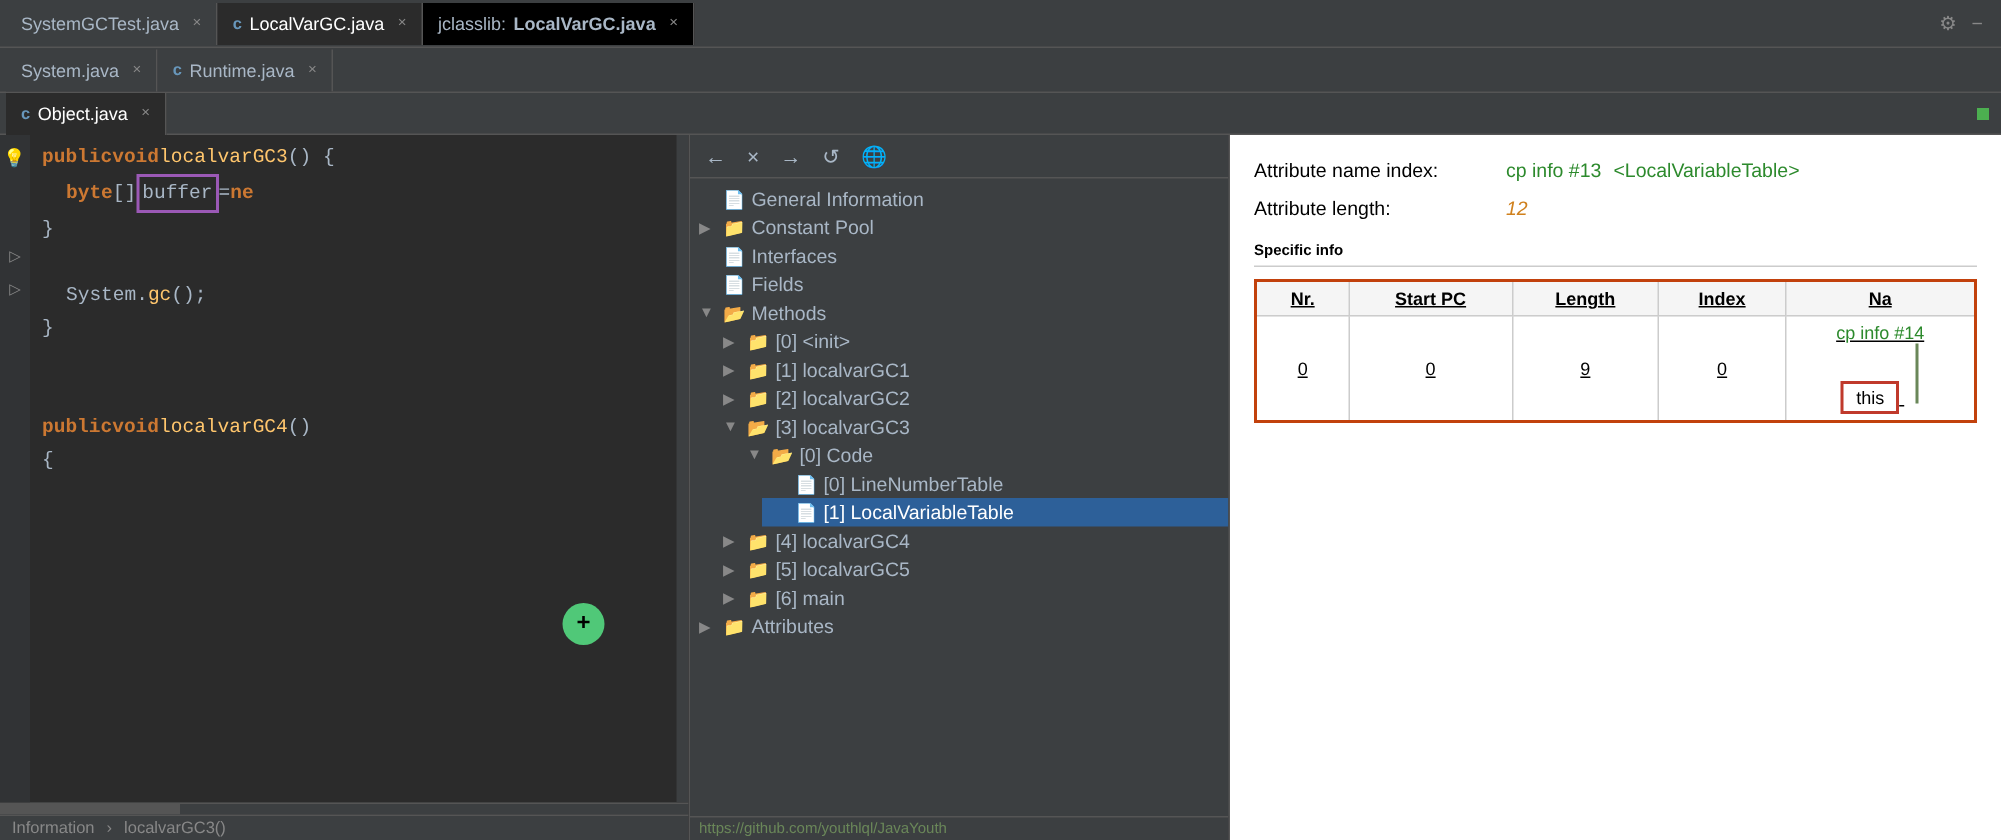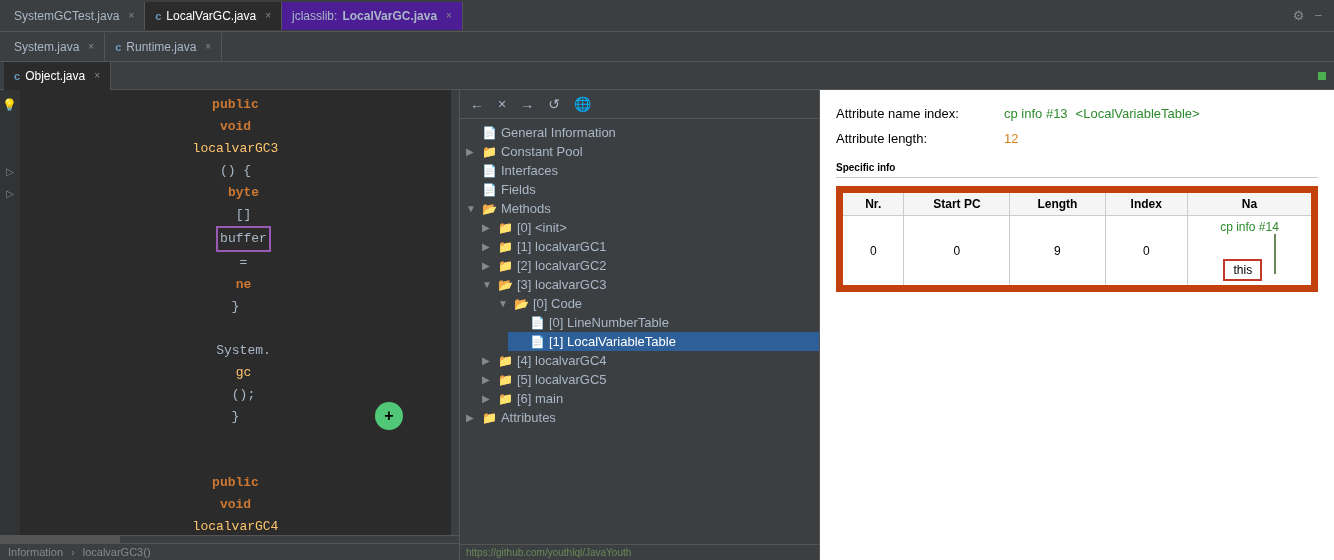--- a/index.html
+++ b/index.html
@@ -5,33 +5,33 @@
     * { box-sizing: border-box; margin: 0; padding: 0; }
     body { font-family: 'Segoe UI', Arial, sans-serif; font-size: 13px; background: #2b2b2b; color: #a9b7c6; overflow: hidden; }
 
     .main-container { display: flex; flex-direction: column; height: 560px; width: 1334px; background: #2b2b2b; }
 
     
     .tab-bar-top { display: flex; align-items: center; background: #3c3f41; height: 32px; border-bottom: 1px solid #555; padding: 0 4px; }
     .tab { display: flex; align-items: center; padding: 0 10px; height: 28px; background: #3c3f41; color: #a9b7c6; font-size: 12px; cursor: pointer; border-right: 1px solid #555; gap: 5px; }
     .tab.active { background: #2b2b2b; color: #fff; }
     .tab-close { font-size: 10px; color: #888; cursor: pointer; margin-left: 4px; }
-    .jclasslib-tab { display: flex; align-items: center; padding: 0 10px; height: 28px; background: #4c1d95; color: #a9b7c6; font-size: 12px; gap: 5px; border-right: 1px solid #555; }
+    .jclasslib-tab { display: flex; align-items: center; padding: 0 10px; height: 28px; background: #000000; color: #a9b7c6; font-size: 12px; gap: 5px; border-right: 1px solid #555; }
     .gear-area { margin-left: auto; display: flex; align-items: center; gap: 10px; color: #888; padding-right: 8px; }
 
     
     .tab-bar-second { display: flex; align-items: center; background: #3c3f41; height: 30px; border-bottom: 1px solid #555; padding: 0 4px; }
 
     
     .content-area { display: flex; flex: 1; overflow: hidden; }
 
     
     .code-panel { width: 460px; background: #2b2b2b; border-right: 1px solid #555; overflow: hidden; display: flex; flex-direction: column; }
     .code-content { flex: 1; padding: 0; overflow: hidden; position: relative; }
-    .code-line { display: flex; align-items: center; padding: 0 8px; line-height: 22px; font-family: 'Courier New', monospace; font-size: 13px; flex-direction: column; }
+    .code-line { display: flex; align-items: center; padding: 0 8px; line-height: 22px; font-family: 'Courier New', monospace; font-size: 13px; }
     .keyword { color: #cc7832; font-weight: bold; }
     .variable-highlight { border: 2px solid #9b59b6; padding: 0 2px; }
     .bottom-bar { background: #3c3f41; padding: 2px 8px; font-size: 11px; color: #888; border-top: 1px solid #555; display: flex; gap: 8px; }
 
     
     .tree-panel { width: 360px; background: #3c3f41; border-right: 1px solid #555; display: flex; flex-direction: column; overflow: hidden; }
     .tree-toolbar { display: flex; align-items: center; padding: 4px 6px; gap: 6px; background: #3c3f41; border-bottom: 1px solid #555; }
     .tree-btn { color: #a9b7c6; cursor: pointer; font-size: 14px; padding: 2px 4px; }
     .tree-content { flex: 1; overflow-y: auto; padding: 4px 0; }
     .tree-item { display: flex; align-items: center; padding: 2px 6px; cursor: pointer; gap: 4px; white-space: nowrap; font-size: 13px; }
@@ -42,25 +42,25 @@
     .indent-1 { margin-left: 16px; }
     .indent-2 { margin-left: 32px; }
     .indent-3 { margin-left: 48px; }
     .url-bar { padding: 2px 6px; font-size: 10px; color: #6a8759; background: #3c3f41; border-top: 1px solid #555; }
 
     
     .info-panel { flex: 1; background: #fff; color: #000; overflow-y: auto; padding: 16px; font-size: 13px; }
     .info-section-title { font-size: 14px; font-weight: bold; color: #000; margin-bottom: 12px; border-bottom: 1px solid #ccc; padding-bottom: 4px; }
     .info-row { display: flex; align-items: baseline; margin-bottom: 10px; gap: 8px; }
     .info-label { color: #000; font-weight: normal; min-width: 160px; }
-    .info-value-orange { color: #d0811e; }
+    .info-value-orange { color: #d0811e; font-style: italic; }
     .info-value-green { color: #2d8a2d; }
     .info-value-link { color: #2d8a2d; text-decoration: none; cursor: pointer; }
     .specific-info-title { font-size: 10px; font-weight: bold; color: #000; margin: 16px 0 8px; border-bottom: 1px solid #ccc; padding-bottom: 4px; }
-    .info-table { width: 100%; border-collapse: collapse; border: 7px solid #c2410c; }
+    .info-table { width: 100%; border-collapse: collapse; border: 2px solid #c2410c; text-decoration: underline; }
     .info-table th { background: #f5f5f5; border: 1px solid #ccc; padding: 4px 12px; font-weight: bold; text-align: center; font-size: 12px; }
     .info-table td { border: 1px solid #ccc; padding: 4px 12px; text-align: center; font-size: 12px; }
     .table-link { color: #2d8a2d; text-decoration: none; cursor: pointer; text-align: right; }
     .this-cell { border: 2px solid #c0392b; padding: 2px 8px; display: inline-block; }
     .cursor-line { width: 2px; height: 40px; background: #6a8759; display: inline-block; margin-left: 8px; }
   </style>
 </head>
 <body>
 
 <div class="main-container">

